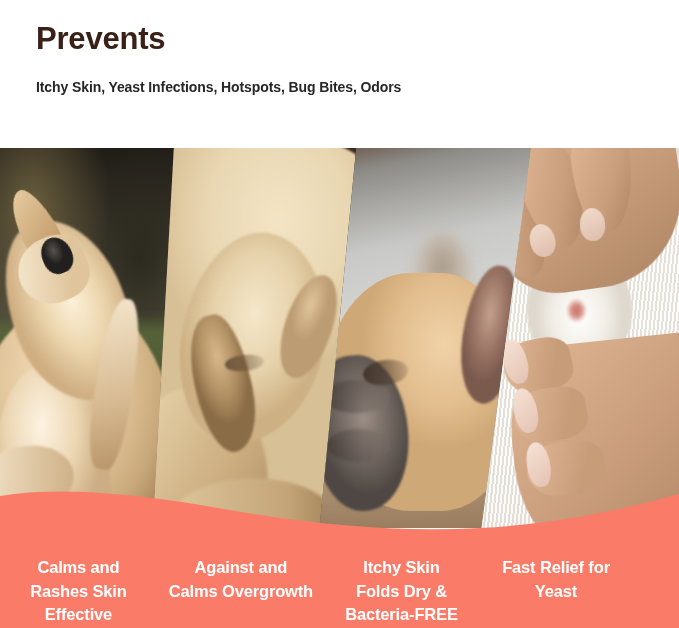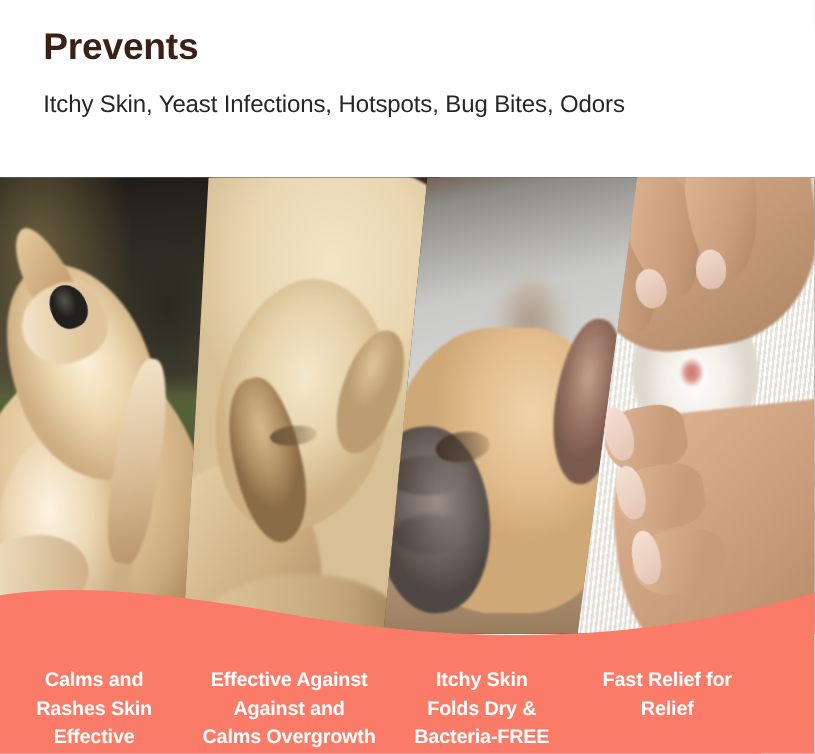--- a/index.html
+++ b/index.html
@@ -20,21 +20,21 @@
 
   
   .header { position:absolute; left:0; top:0; width:679px; height:122px; background:#fff; }
   .heading {
     position:absolute; left:36px; top:-6px;
     font-size:31px; font-weight:bold; letter-spacing:-0.2px;
     color:#3a2117; line-height:38px; white-space:nowrap;
   }
   .subheading {
     position:absolute; left:36px; top:48px;
-    font-size:20px; font-weight:400; color:#262626;
+    font-size:14px; font-weight:700; color:#262626;
     line-height:26px; white-space:nowrap; letter-spacing:-0.1px;
   }
 
   
   .strip {
     position:absolute; left:0; top:122px; width:679px; height:380px;
     overflow:hidden; background:#2a2623;
   }
   .panel {
     position:absolute; top:-14px; height:410px; overflow:hidden;
@@ -369,28 +369,27 @@
     </svg>
   </div>
 
   <div class="captions" style="background: rgb(250, 124, 104);">
     <div class="cap c1" style="color: rgb(255, 255, 255);">
       <div>Calms and</div>
       <div>Rashes Skin</div>
       <div>Effective</div>
     </div>
     <div class="cap c2" style="color: rgb(255, 255, 255);">
-      <div>Effective Against</div>
       <div>Against and</div>
       <div>Calms Overgrowth</div>
     </div>
     <div class="cap c3" style="color: rgb(255, 255, 255);">
       <div>Itchy Skin</div>
       <div>Folds Dry &amp;</div>
       <div>Bacteria-FREE</div>
     </div>
     <div class="cap c4" style="color: rgb(255, 255, 255);">
       <div>Fast Relief for</div>
-      <div>Relief</div>
+      <div>Yeast</div>
     </div>
   </div>
 
 </div>
 
 </body></html>

